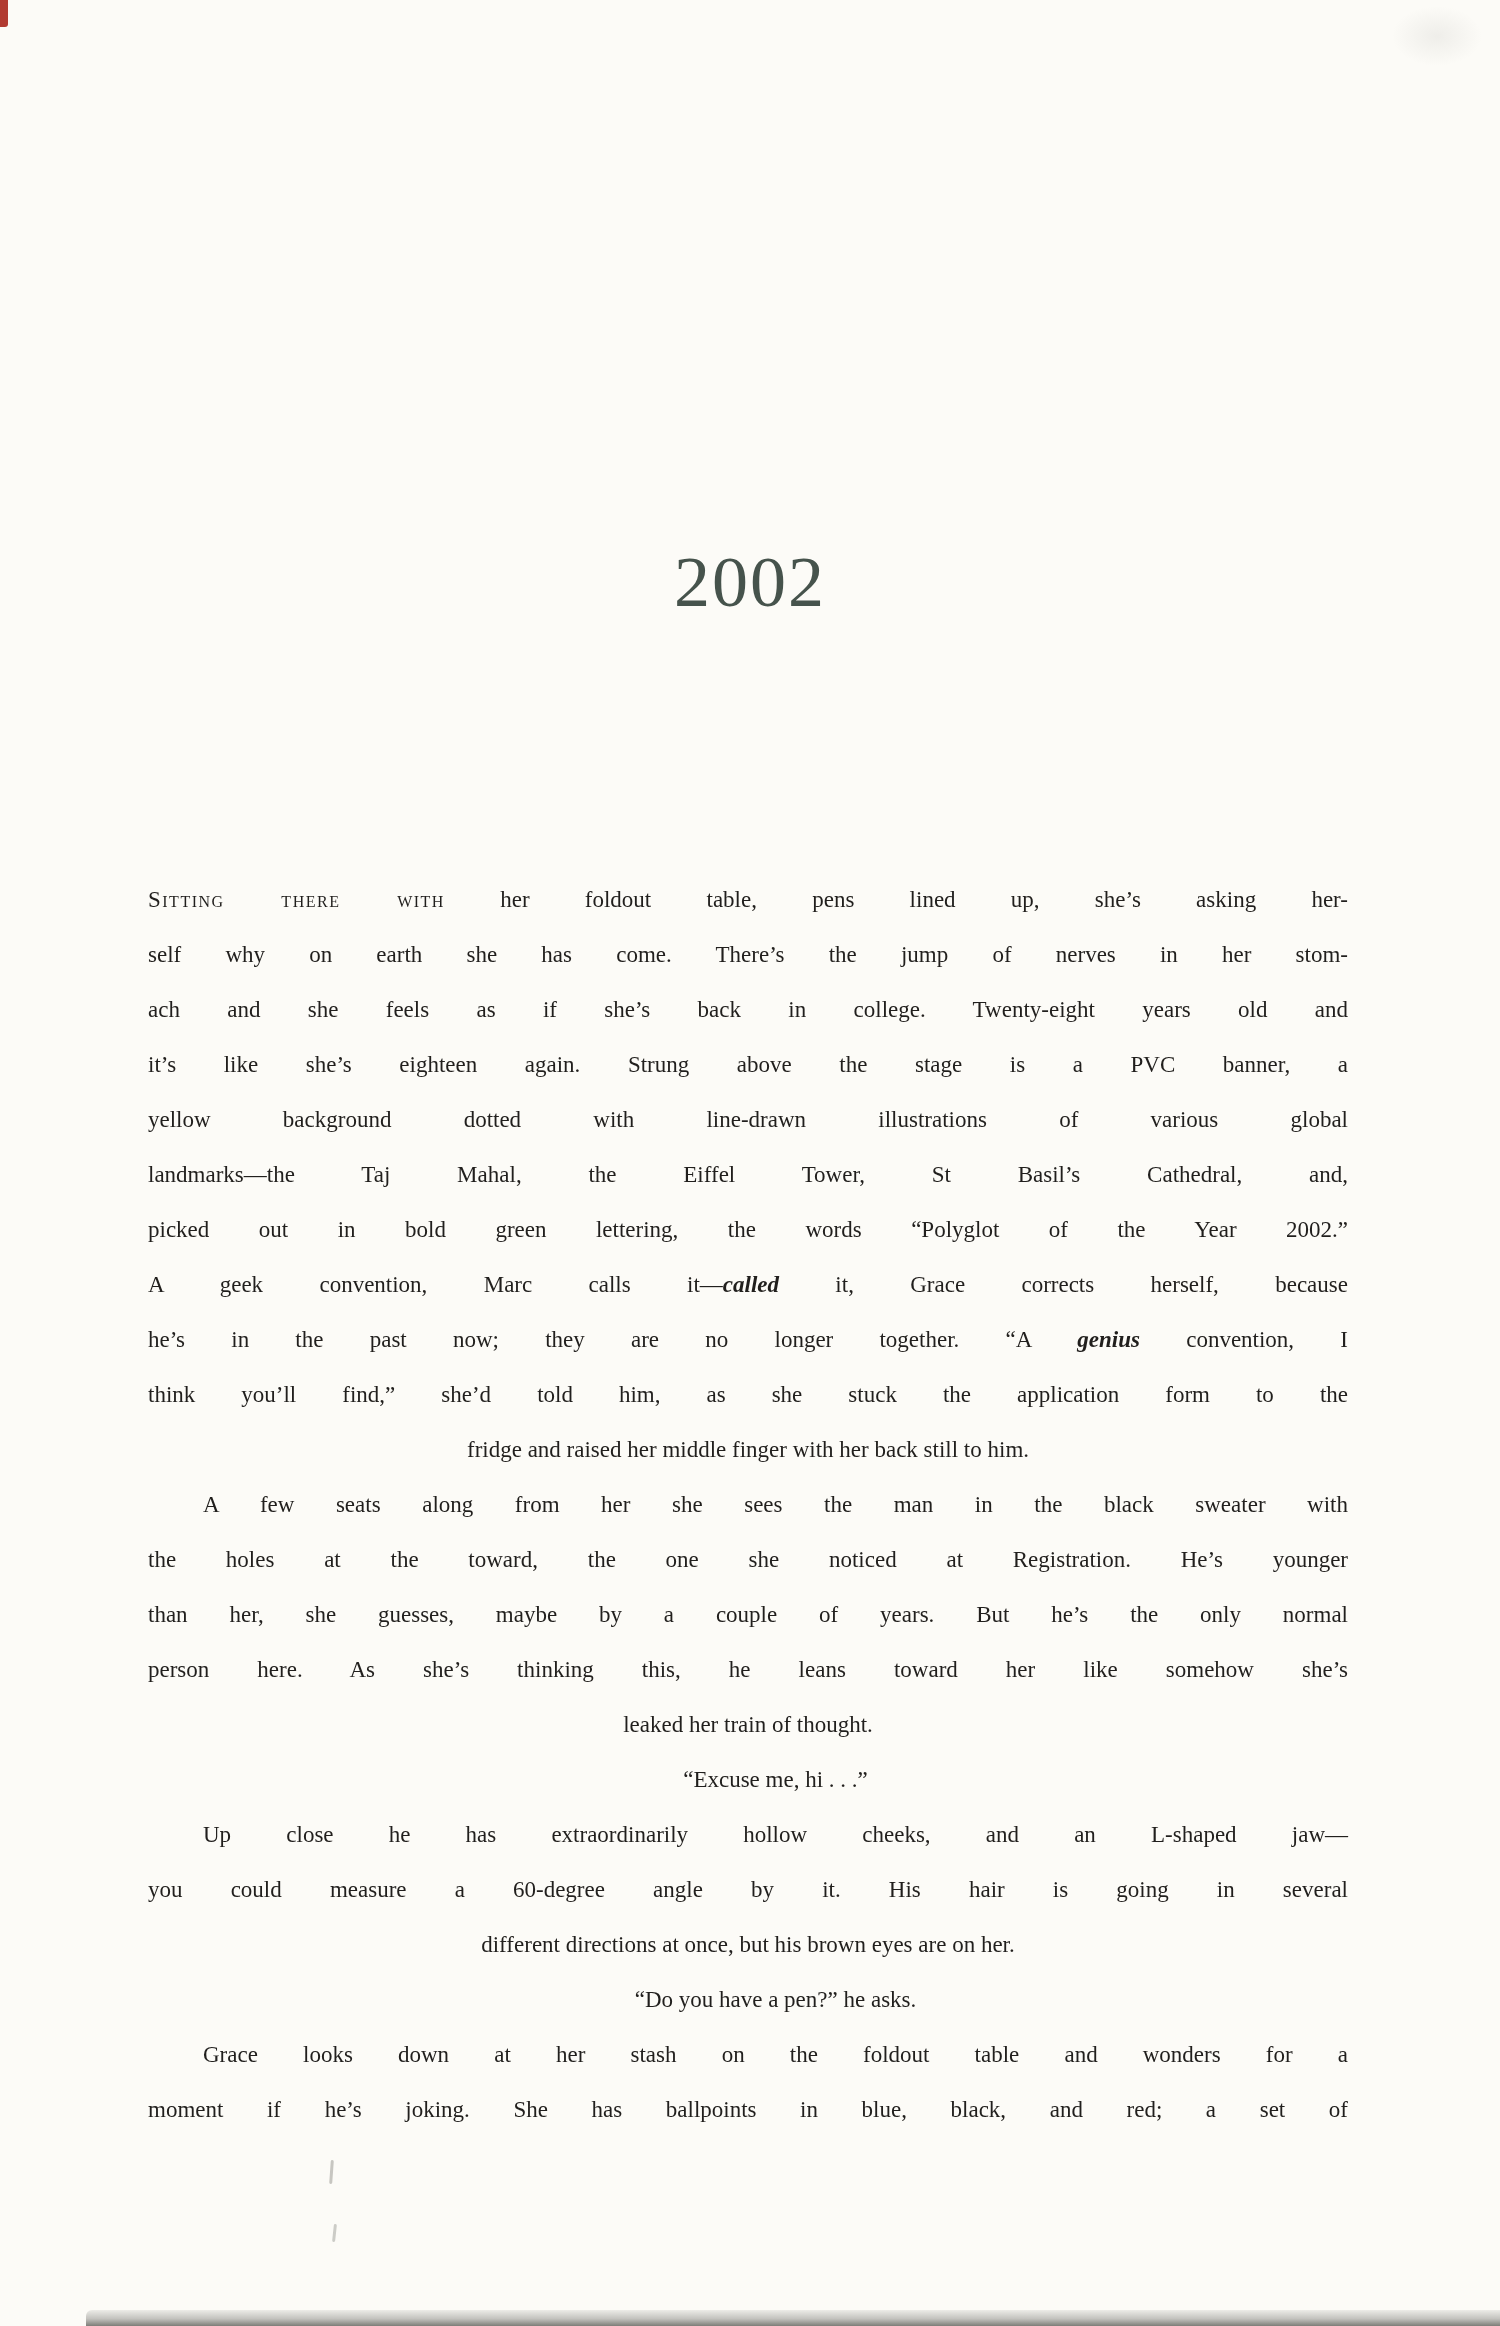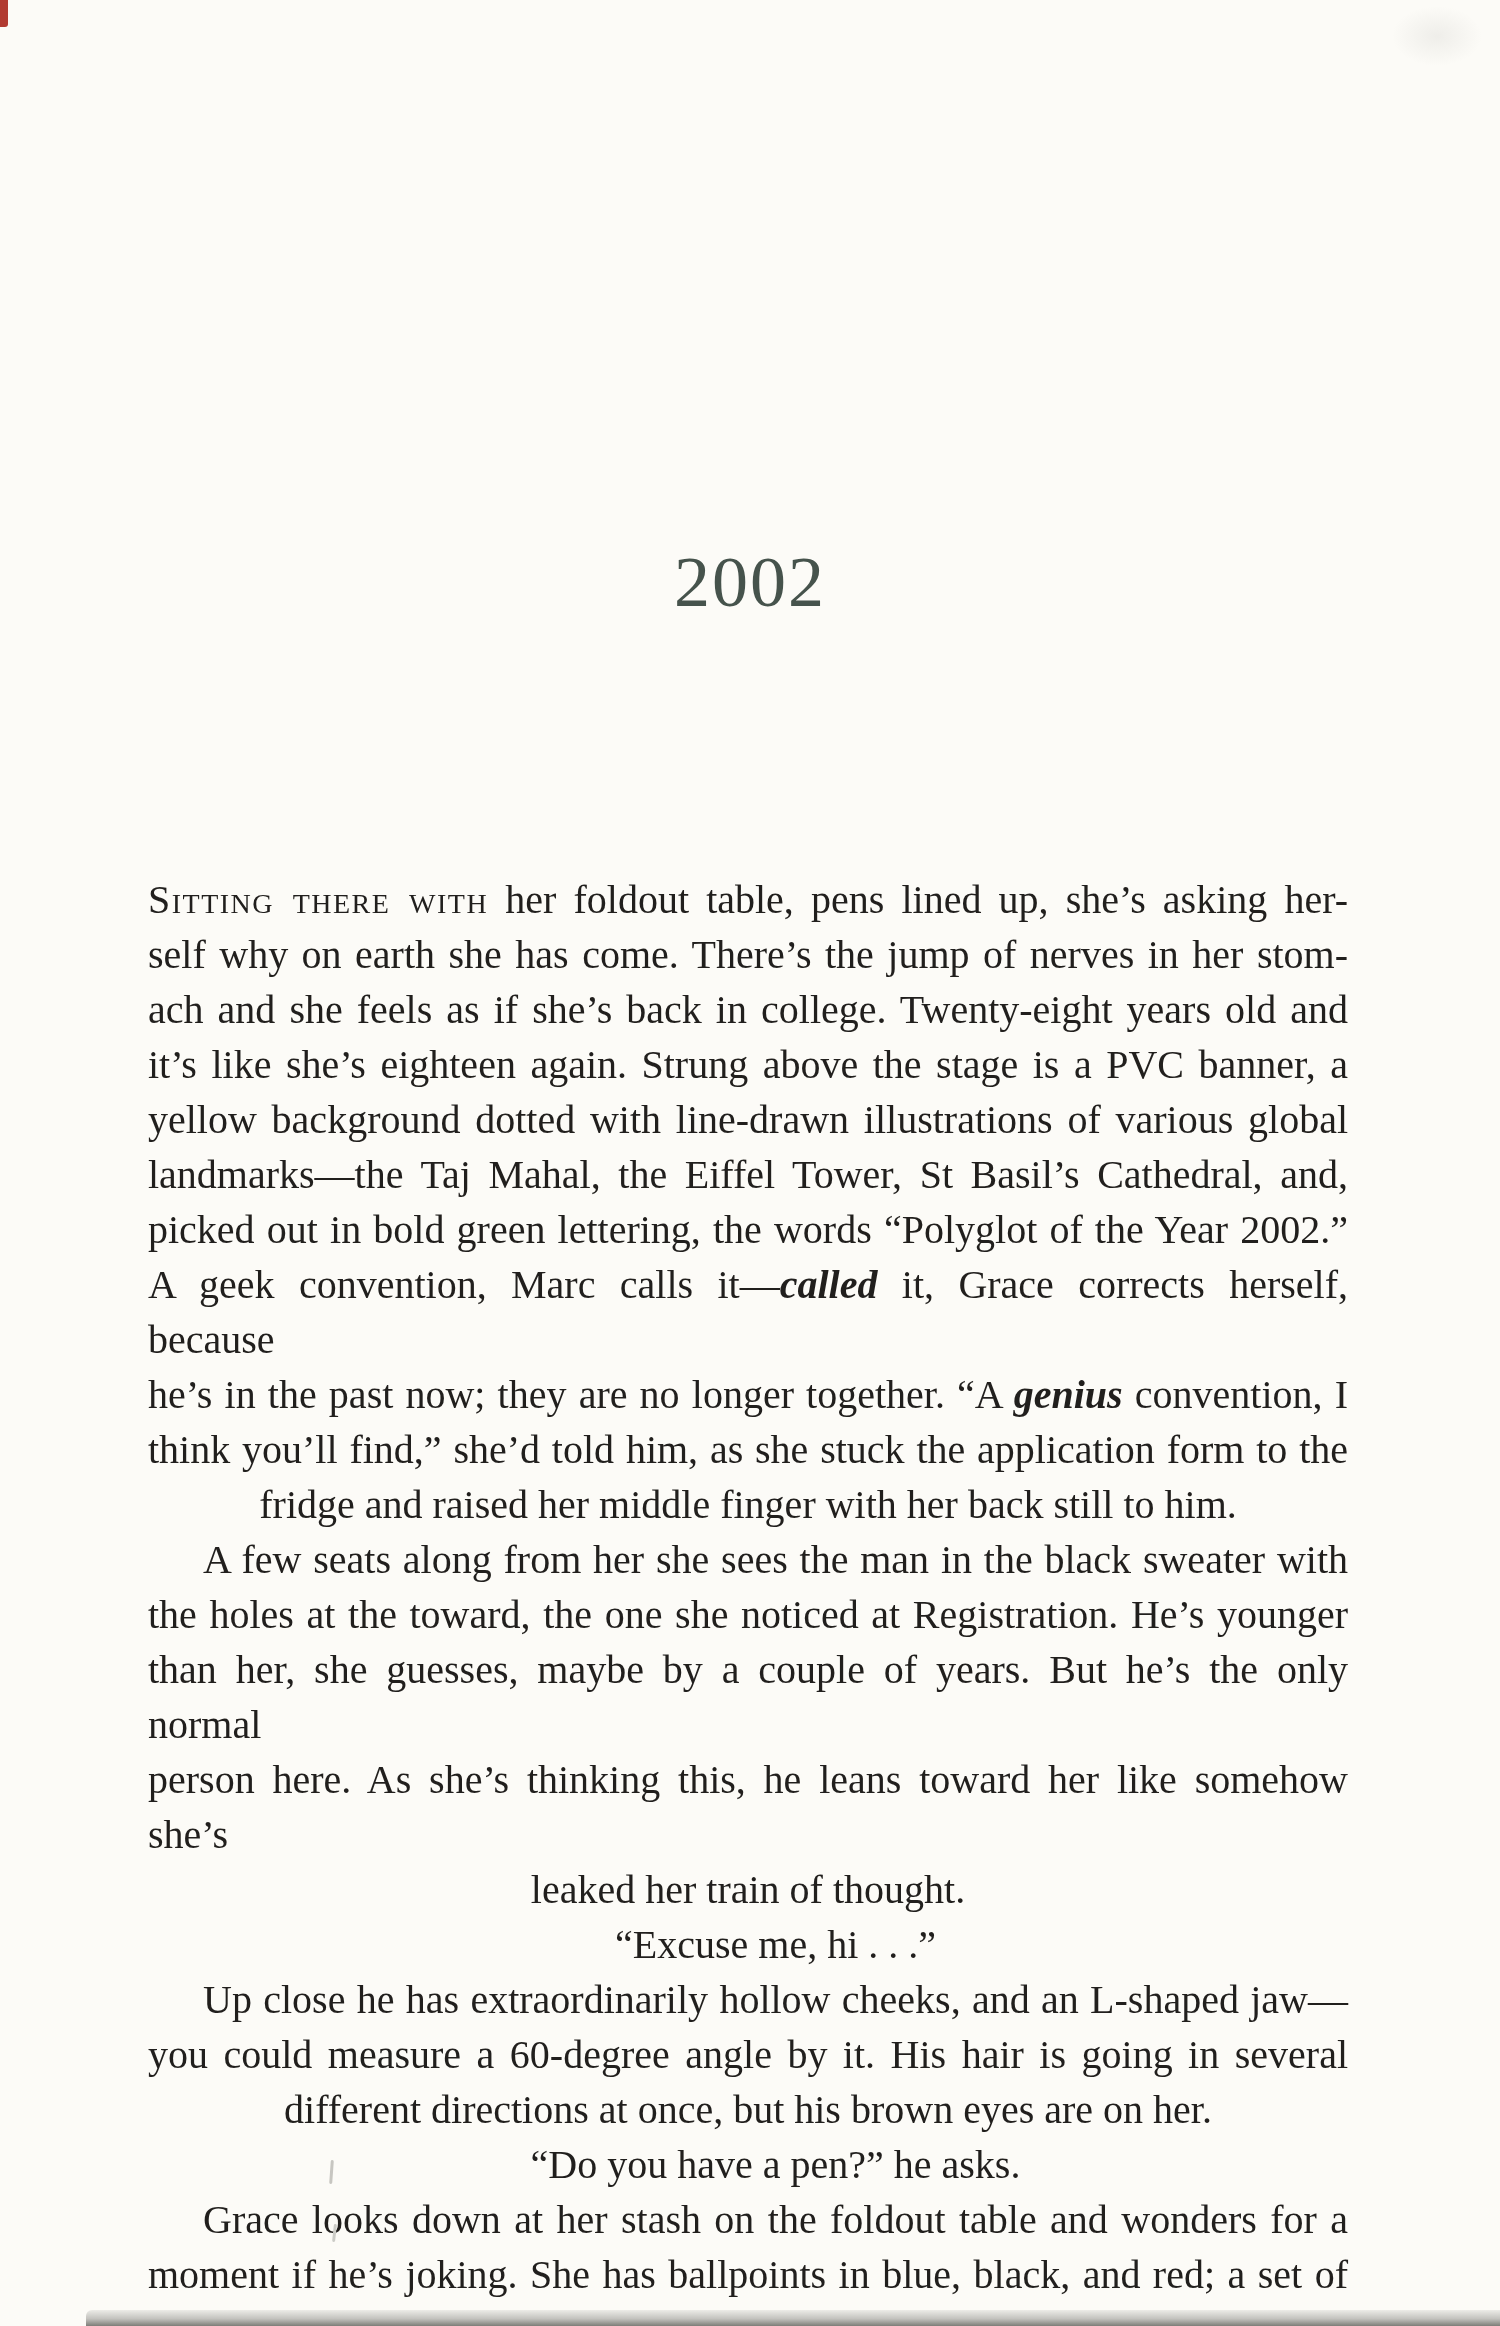--- a/index.html
+++ b/index.html
@@ -29,21 +29,21 @@
     letter-spacing: 2px;
     color: var(--heading, #46534c);
     margin-top: 40px;
   }
   
   .body-text {
     position: absolute;
     left: 148px;
     top: 872px;
     width: 1200px;
-    font-size: 40px;
+    font-size: 23px;
     line-height: 55px;
   }
   .line {
     width: 100%;
     white-space: normal;
   }
   .line.just {
     text-align: justify;
     text-align-last: justify;
     text-justify: inter-word;

